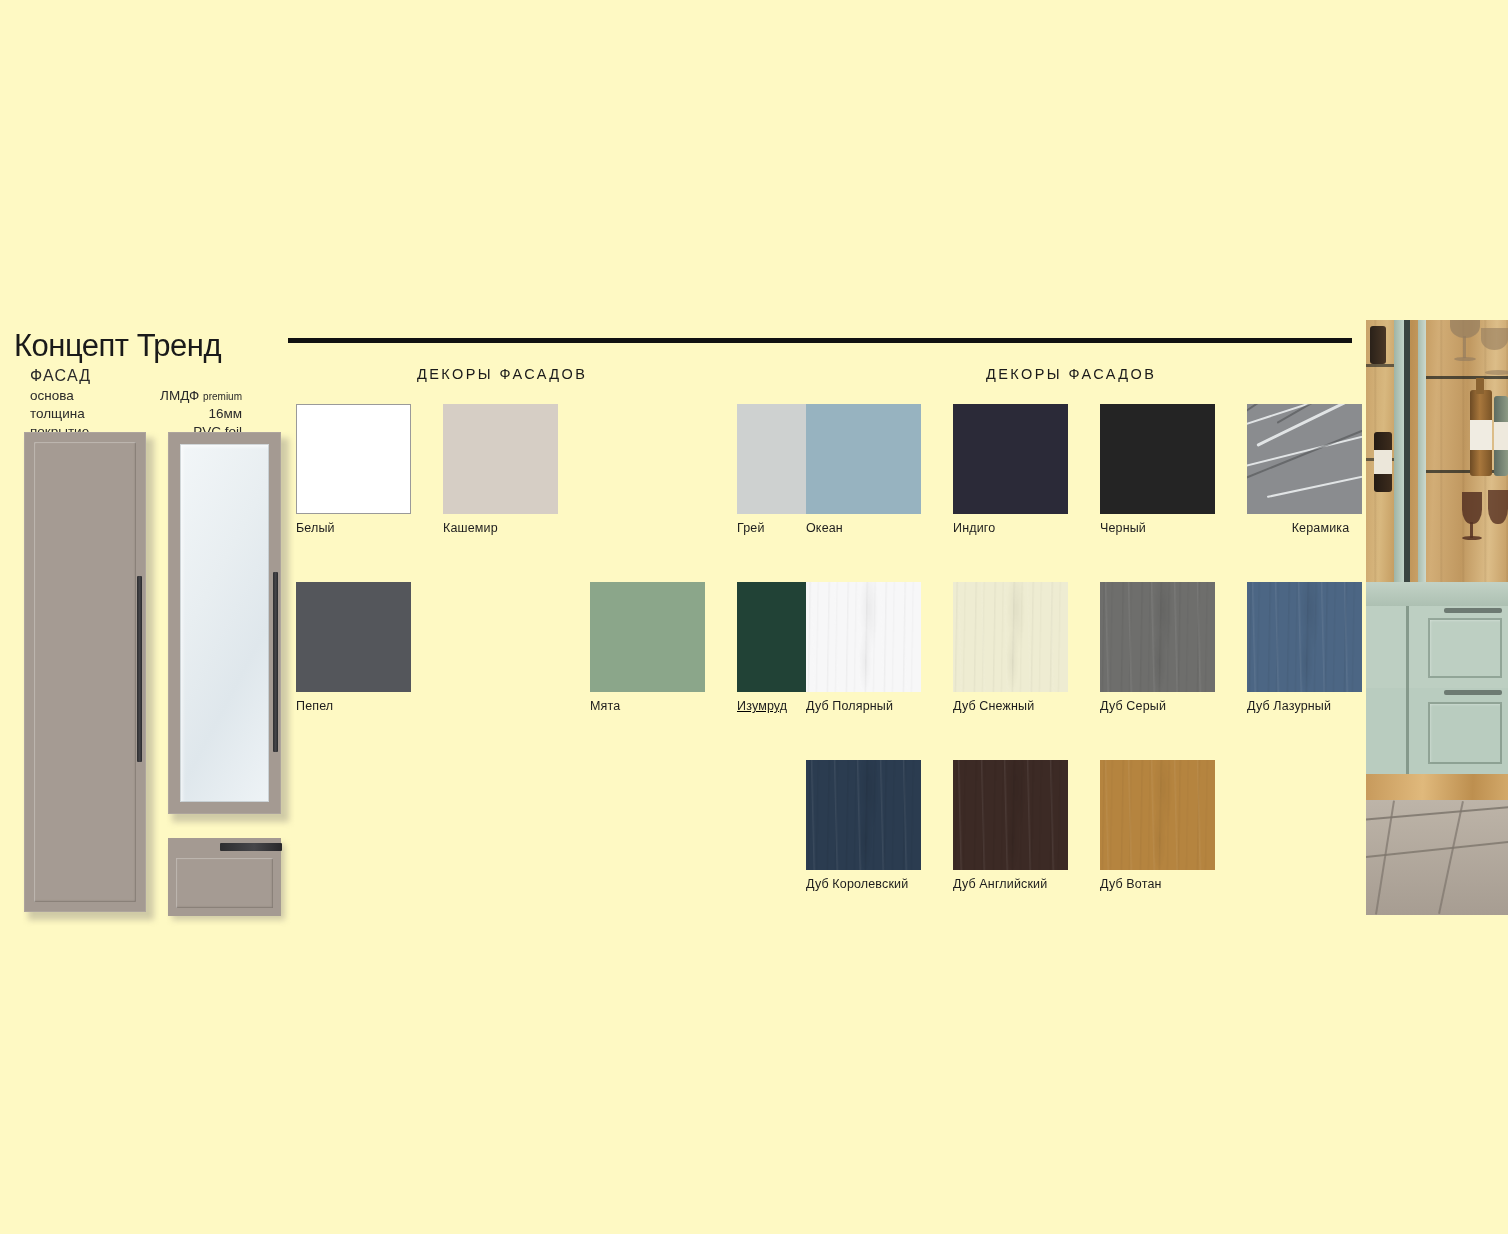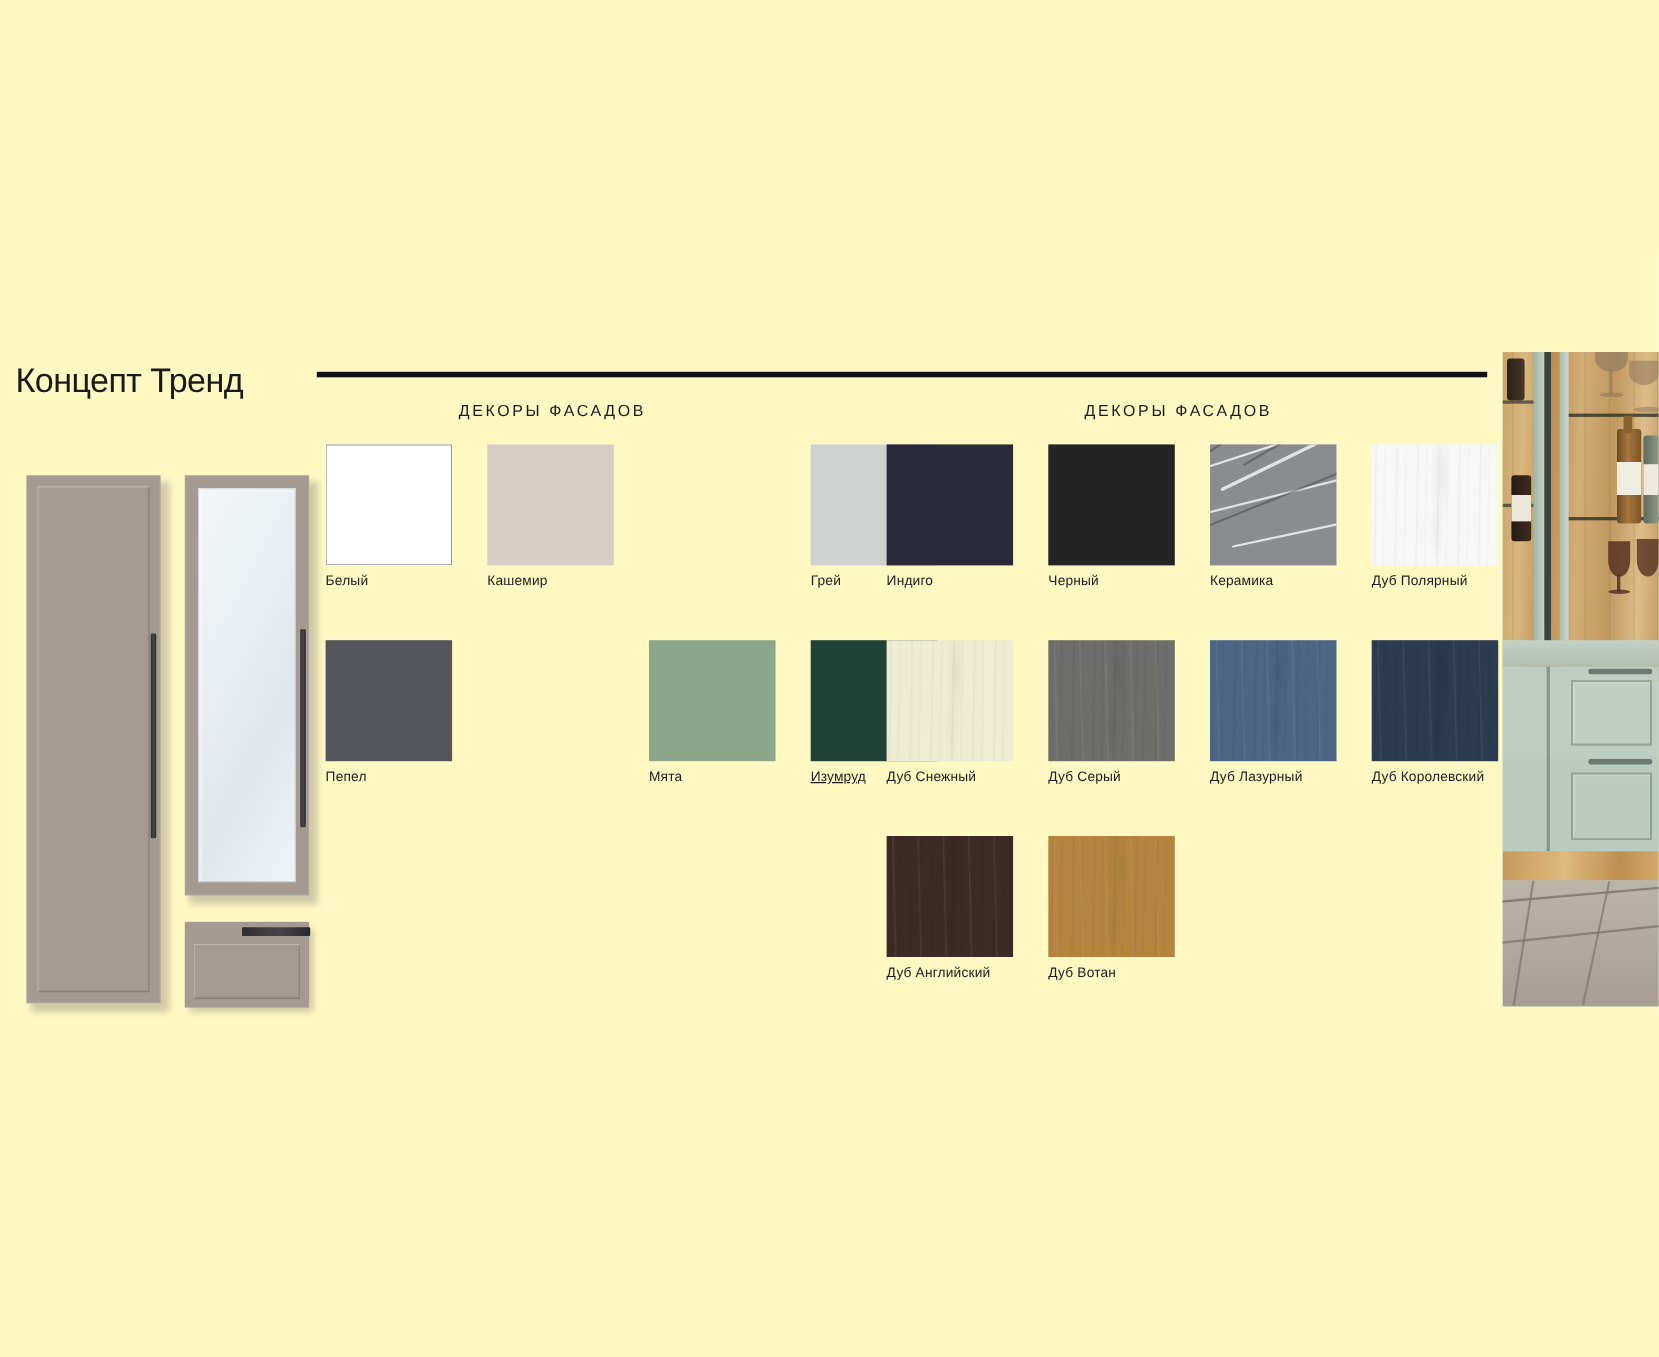--- a/index.html
+++ b/index.html
@@ -115,20 +115,41 @@
 <body>
 
 <div id="page">
 
   <div id="title-block">
     <div id="brand-title">Концепт Тренд</div>
   </div>
 
   <div id="header-rule"></div>
 
+  <div id="spec-block">
+    <div id="spec-fasad">ФАСАД</div>
+
+    <div class="spec-row">
+      <div class="spec-key">основа</div>
+      <div class="spec-val">
+        <span>ЛМДФ</span>
+        <span class="sub">premium</span>
+      </div>
+    </div>
+
+    <div class="spec-row">
+      <div class="spec-key">толщина</div>
+      <div class="spec-val">16мм</div>
+    </div>
+
+    <div class="spec-row">
+      <div class="spec-key">покрытие</div>
+      <div class="spec-val">PVC foil</div>
+    </div>
+  </div>
 
   <div id="doors">
 
     <div class="door-shadow" style="left:6px;top:10px;width:126px;height:482px;"></div>
     <div class="door" id="door-solid">
       <div class="door-inner"></div>
       <div class="handle" style="right:4px;top:144px;width:5px;height:186px;"></div>
     </div>
 
     <div class="door-shadow" style="left:150px;top:10px;width:117px;height:384px;"></div>
@@ -173,28 +194,32 @@
         <div class="sw-label">Мята</div>
       </div>
       <div class="cell" style="height: 178px; text-decoration: underline;">
         <div class="swatch" style="background: rgb(33, 66, 54);"></div>
         <div class="sw-label">Изумруд</div>
       </div>
       <div class="cell" style="height: 178px;"></div>
     </div>
   <div class="grid" id="grid-right" style="left:806px;  top:404px;">
       <div class="cell" style="height: 178px;">
+        <div class="swatch" style="background: rgb(151, 179, 192);"></div>
+        <div class="sw-label">Океан</div>
+      </div>
+      <div class="cell" style="height: 178px;">
         <div class="swatch" style="background: rgb(43, 42, 56);"></div>
         <div class="sw-label">Индиго</div>
       </div>
       <div class="cell" style="height: 178px;">
         <div class="swatch" style="background: rgb(36, 36, 36);"></div>
         <div class="sw-label">Черный</div>
       </div>
-      <div class="cell" style="height: 178px;">
+      <div class="cell" style="height: 178px; text-align: center;">
         <div class="swatch marble" style="background: rgb(138, 140, 143);">
           <div class="vein" style="left: -10px; top: 22px; width: 150px; height: 2px; transform: rotate(-18deg);"></div>
           <div class="vein" style="left: 10px; top: 40px; width: 120px; height: 3px; transform: rotate(-26deg);"></div>
           <div class="vein" style="left: -6px; top: 62px; width: 140px; height: 2px; transform: rotate(-14deg);"></div>
           <div class="vein-dark" style="left: 30px; top: 18px; width: 100px; height: 1.5px; transform: rotate(-30deg);"></div>
           <div class="vein-dark" style="left: -14px; top: 78px; width: 150px; height: 2px; transform: rotate(-22deg);"></div>
           <div class="vein" style="left: 20px; top: 92px; width: 120px; height: 1.5px; transform: rotate(-12deg);"></div>
           <div class="vein-dark" style="left: -4px; top: 8px; width: 90px; height: 1.5px; transform: rotate(-34deg);"></div>
         </div>
         <div class="sw-label">Керамика</div>

